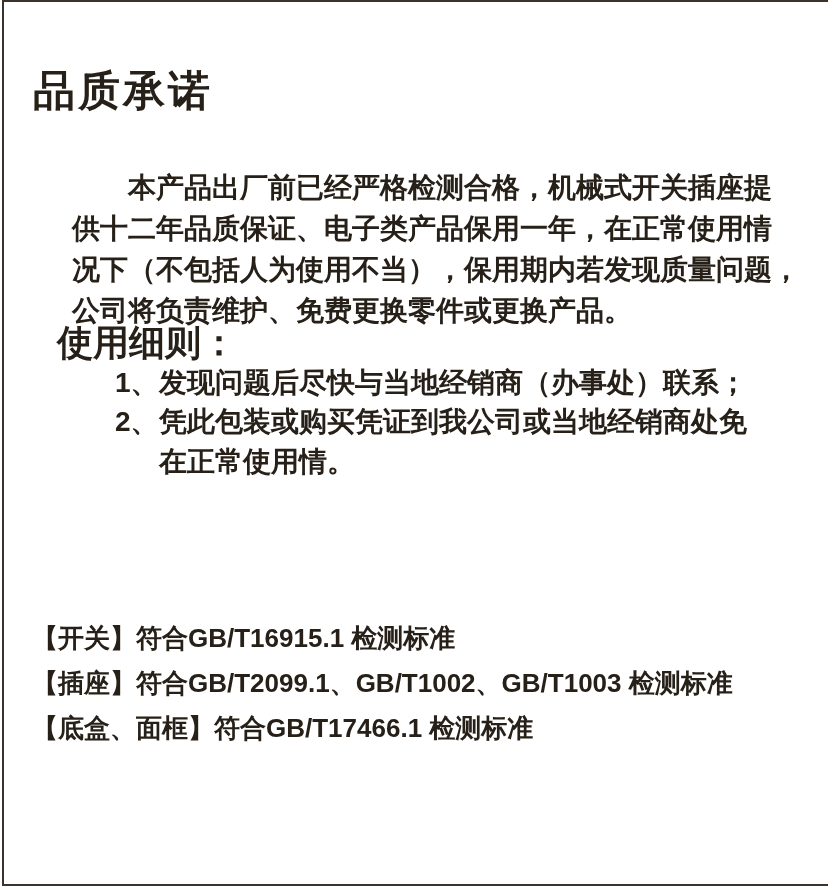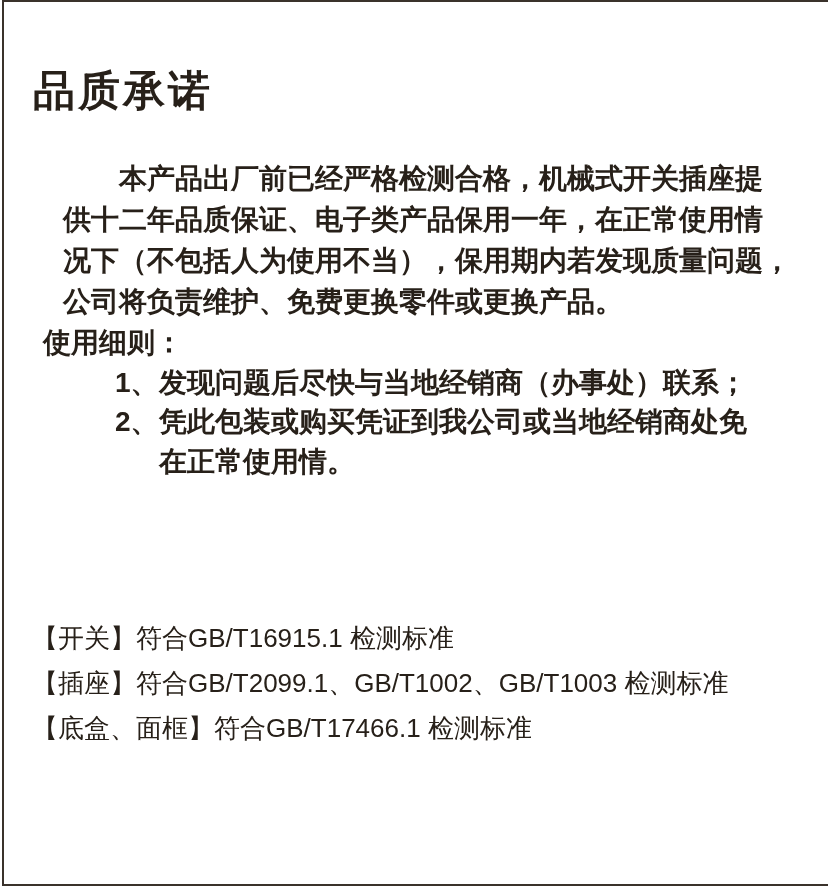--- a/index.html
+++ b/index.html
@@ -35,32 +35,32 @@
     font-weight: 700;
     letter-spacing: 3px;
     line-height: 1.2;
     white-space: nowrap;
   }
   .intro {
     position: absolute;
     left: 55px;
     top: 150px;
     width: 745px;
-    margin: 8px;
+    margin: 17px;
     font-size: 28px;
     font-weight: 700;
     line-height: 41px;
     text-indent: 2em;
     white-space: pre-line;
   }
   .usage-heading {
     position: absolute;
-    left: 43px;
+    left: 57px;
     top: 322px;
-    font-size: 28px;
+    font-size: 36px;
     font-weight: 700;
     line-height: 41px;
     white-space: nowrap;
   }
   .usage-item {
     position: absolute;
     left: 115px;
     display: flex;
     align-items: flex-start;
     font-size: 28px;
@@ -77,21 +77,21 @@
   .usage-text {
     width: 625px;
     white-space: pre-line;
   }
   .standards {
     position: absolute;
     left: 32px;
     top: 616px;
     width: 780px;
     font-size: 26px;
-    font-weight: 400;
+    font-weight: 700;
     line-height: 45px;
     white-space: pre-line;
   }
 </style>
 </head>
 <body>
 
 <div class="page">
 
   <div class="frame"></div>

